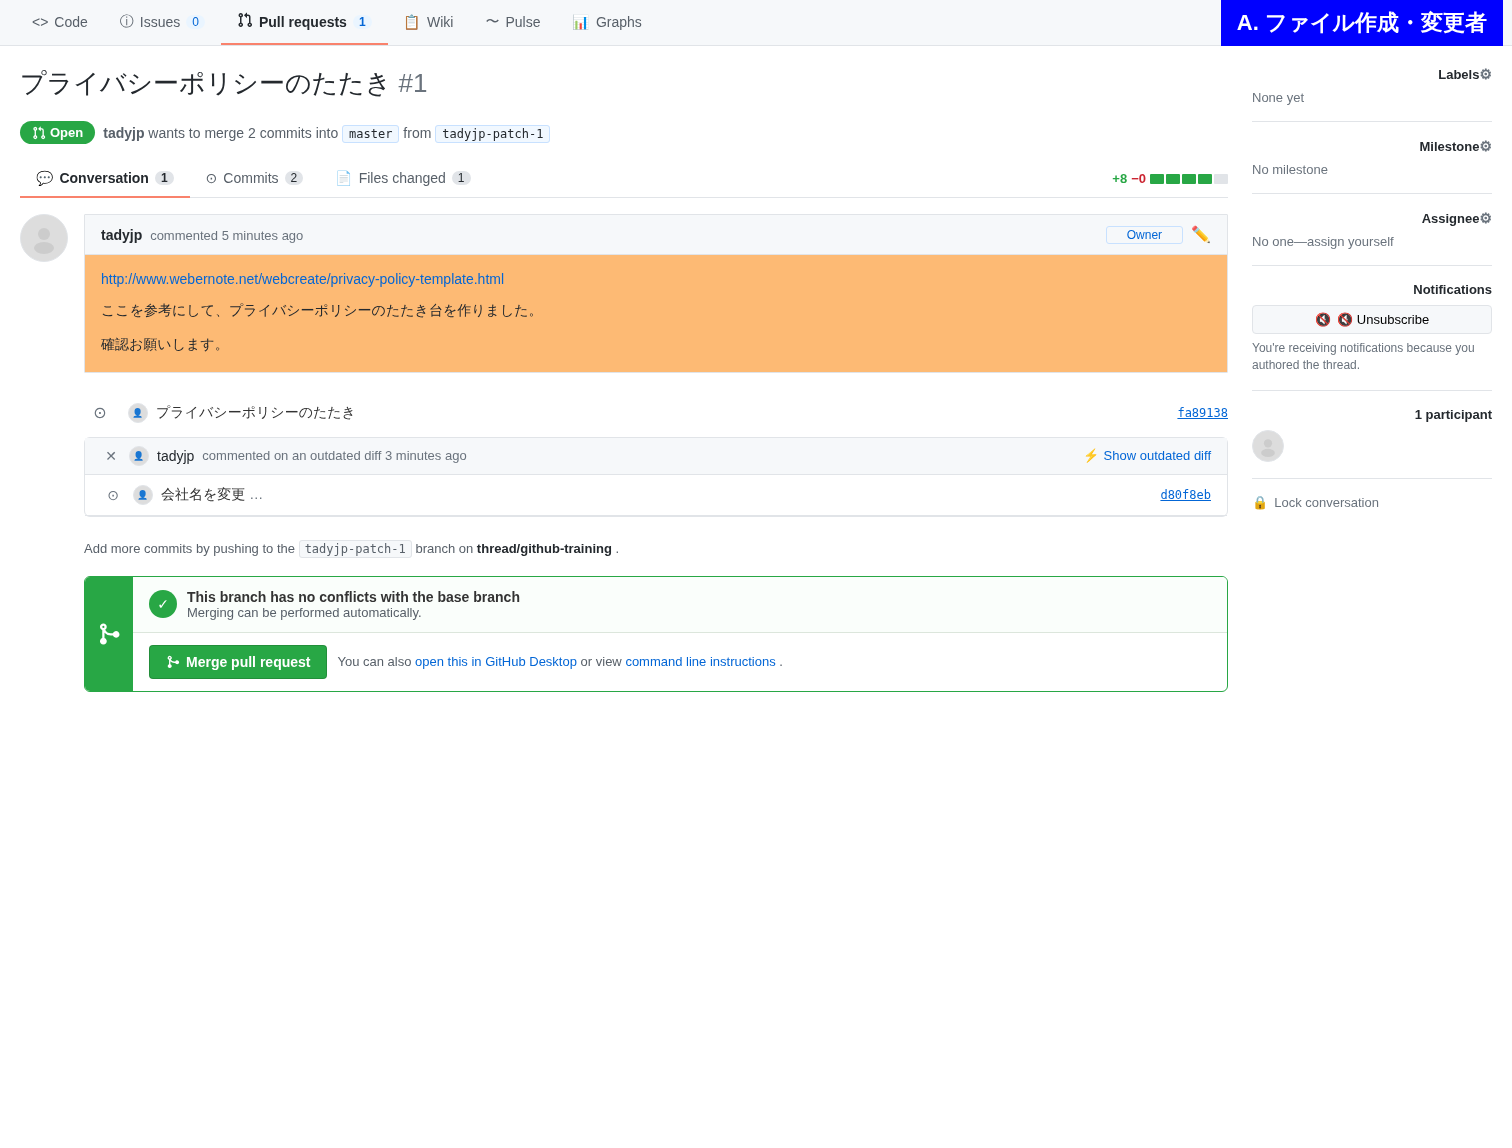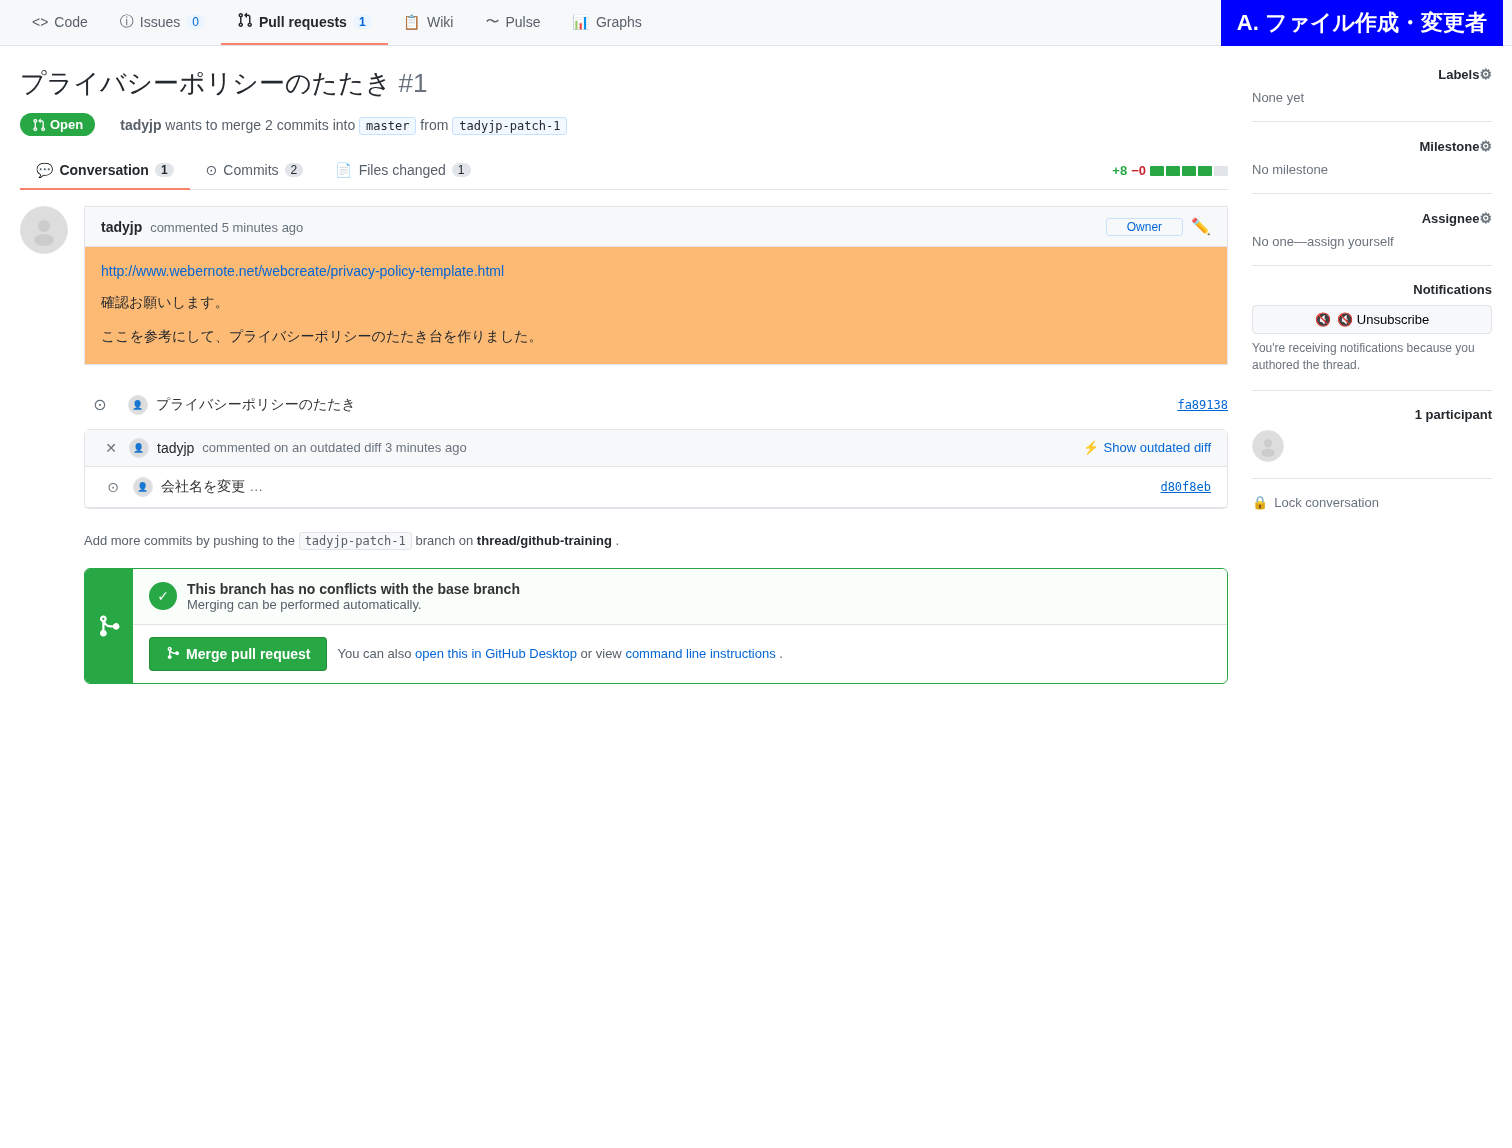--- a/index.html
+++ b/index.html
@@ -11,25 +11,25 @@
     .top-nav-item.active { color: #24292e; border-bottom: 2px solid #f9826c; font-weight: 600; }
     .badge { background: #eaf5ff; color: #0366d6; border-radius: 20px; padding: 0 6px; font-size: 12px; }
     .top-nav-banner { position: absolute; right: 9px; top: 0; background: #0000ff; color: white; font-size: 22px; font-weight: bold; padding: 8px 16px; }
 
     
     .page-container { display: flex; padding: 20px; gap: 24px; max-width: 1512px; }
     .main-content { flex: 1; min-width: 0; }
     .sidebar { width: 240px; flex-shrink: 0; }
 
     
-    .pr-title { font-size: 26px; font-weight: 300; color: #24292e; margin-bottom: 12px; }
+    .pr-title { font-size: 26px; font-weight: 300; color: #24292e; margin-bottom: 20px; }
     .pr-title .pr-number { color: #6a737d; font-weight: 300; }
 
     
-    .pr-status-bar { display: flex; align-items: center; gap: 25px; margin-bottom: 16px; flex-wrap: wrap; }
+    .pr-status-bar { display: flex; align-items: center; gap: 8px; margin-bottom: 16px; flex-wrap: wrap; }
     .status-badge { background: #28a745; color: white; border-radius: 20px; padding: 4px 12px; font-size: 13px; font-weight: 600; display: flex; align-items: center; gap: 4px; }
     .pr-meta { color: #586069; font-size: 14px; }
     .code-badge { background: #f1f8ff; color: #24292e; border: 1px solid #c8e1ff; border-radius: 3px; padding: 1px 6px; font-family: monospace; font-size: 12px; }
 
     
     .tabs { display: flex; border-bottom: 1px solid #e1e4e8; margin-bottom: 16px; }
     .tab { display: flex; align-items: center; gap: 6px; padding: 10px 16px; cursor: pointer; color: #586069; font-size: 14px; border-bottom: 2px solid transparent; margin-bottom: -1px; }
     .tab.active { color: #24292e; font-weight: 600; border-bottom: 2px solid #f9826c; background: #fff; }
     .tab-count { background: #e1e4e8; color: #24292e; border-radius: 20px; padding: 0 6px; font-size: 12px; }
     .diff-stats { margin-left: auto; display: flex; align-items: center; gap: 4px; font-size: 13px; }
@@ -72,21 +72,21 @@
 
     
     .merge-container { border: 1px solid #28a745; border-radius: 6px; overflow: hidden; display: flex; }
     .merge-icon-col { background: #28a745; width: 48px; display: flex; align-items: center; justify-content: center; color: white; font-size: 20px; }
     .merge-body { flex: 1; }
     .merge-check { display: flex; align-items: center; gap: 10px; padding: 12px 16px; border-bottom: 1px solid #dce6dc; background: #fafefb; }
     .merge-check-icon { width: 28px; height: 28px; background: #28a745; border-radius: 50%; display: flex; align-items: center; justify-content: center; color: white; font-size: 14px; flex-shrink: 0; }
     .merge-check-title { font-weight: 600; font-size: 14px; }
     .merge-check-sub { color: #586069; font-size: 13px; }
     .merge-actions { padding: 12px 16px; display: flex; align-items: center; gap: 10px; }
-    .merge-btn { background: #28a745; color: white; border: 1px solid rgba(0,0,0,0.15); border-radius: 4px; padding: 8px 16px; font-size: 14px; font-weight: 600; cursor: pointer; display: flex; gap: 6px; }
+    .merge-btn { background: #28a745; color: white; border: 1px solid rgba(0,0,0,0.15); border-radius: 4px; padding: 8px 16px; font-size: 14px; font-weight: 600; cursor: pointer; display: flex; align-items: center; gap: 6px; }
     .merge-info { color: #586069; font-size: 13px; }
     .merge-info a { color: #0366d6; text-decoration: none; }
 
     
     .sidebar-section { border-bottom: 1px solid #e1e4e8; padding: 16px 0; }
     .sidebar-section:first-child { padding-top: 0; }
     .sidebar-title { display: flex; align-items: center; justify-content: flex-end; font-weight: 600; font-size: 13px; color: #24292e; margin-bottom: 8px; }
     .sidebar-gear { color: #6a737d; cursor: pointer; font-size: 14px; }
     .sidebar-value { color: #6a737d; font-size: 13px; }
     .unsubscribe-btn { width: 100%; border: 1px solid #e1e4e8; background: #f6f8fa; border-radius: 4px; padding: 6px 12px; font-size: 13px; cursor: pointer; display: flex; align-items: center; justify-content: center; gap: 6px; margin-bottom: 6px; }
@@ -208,22 +208,22 @@
               <span class="comment-author">tadyjp</span>
               <span style="color:#6a737d; font-size:13px; margin-left:4px;">commented 5 minutes ago</span>
             </div>
             <div class="comment-header-right">
               <span class="owner-badge">Owner</span>
               <span class="edit-icon">✏️</span>
             </div>
           </div>
           <div class="comment-body">
             <a class="comment-link" href="#">http://www.webernote.net/webcreate/privacy-policy-template.html</a>
+            <p class="comment-text">ここを参考にして、プライバシーポリシーのたたき台を作りました。</p>
             <p class="comment-text" style="margin-top:12px;">確認お願いします。</p>
-            <p class="comment-text">ここを参考にして、プライバシーポリシーのたたき台を作りました。</p>
           </div>
         </div>
 
         <div class="timeline-item">
           <div class="timeline-icon">⊙</div>
           <div class="timeline-content">
             <div style="display:flex; align-items:center; gap:8px;">
               <div class="small-avatar">👤</div>
               <span>プライバシーポリシーのたたき</span>
             </div>

